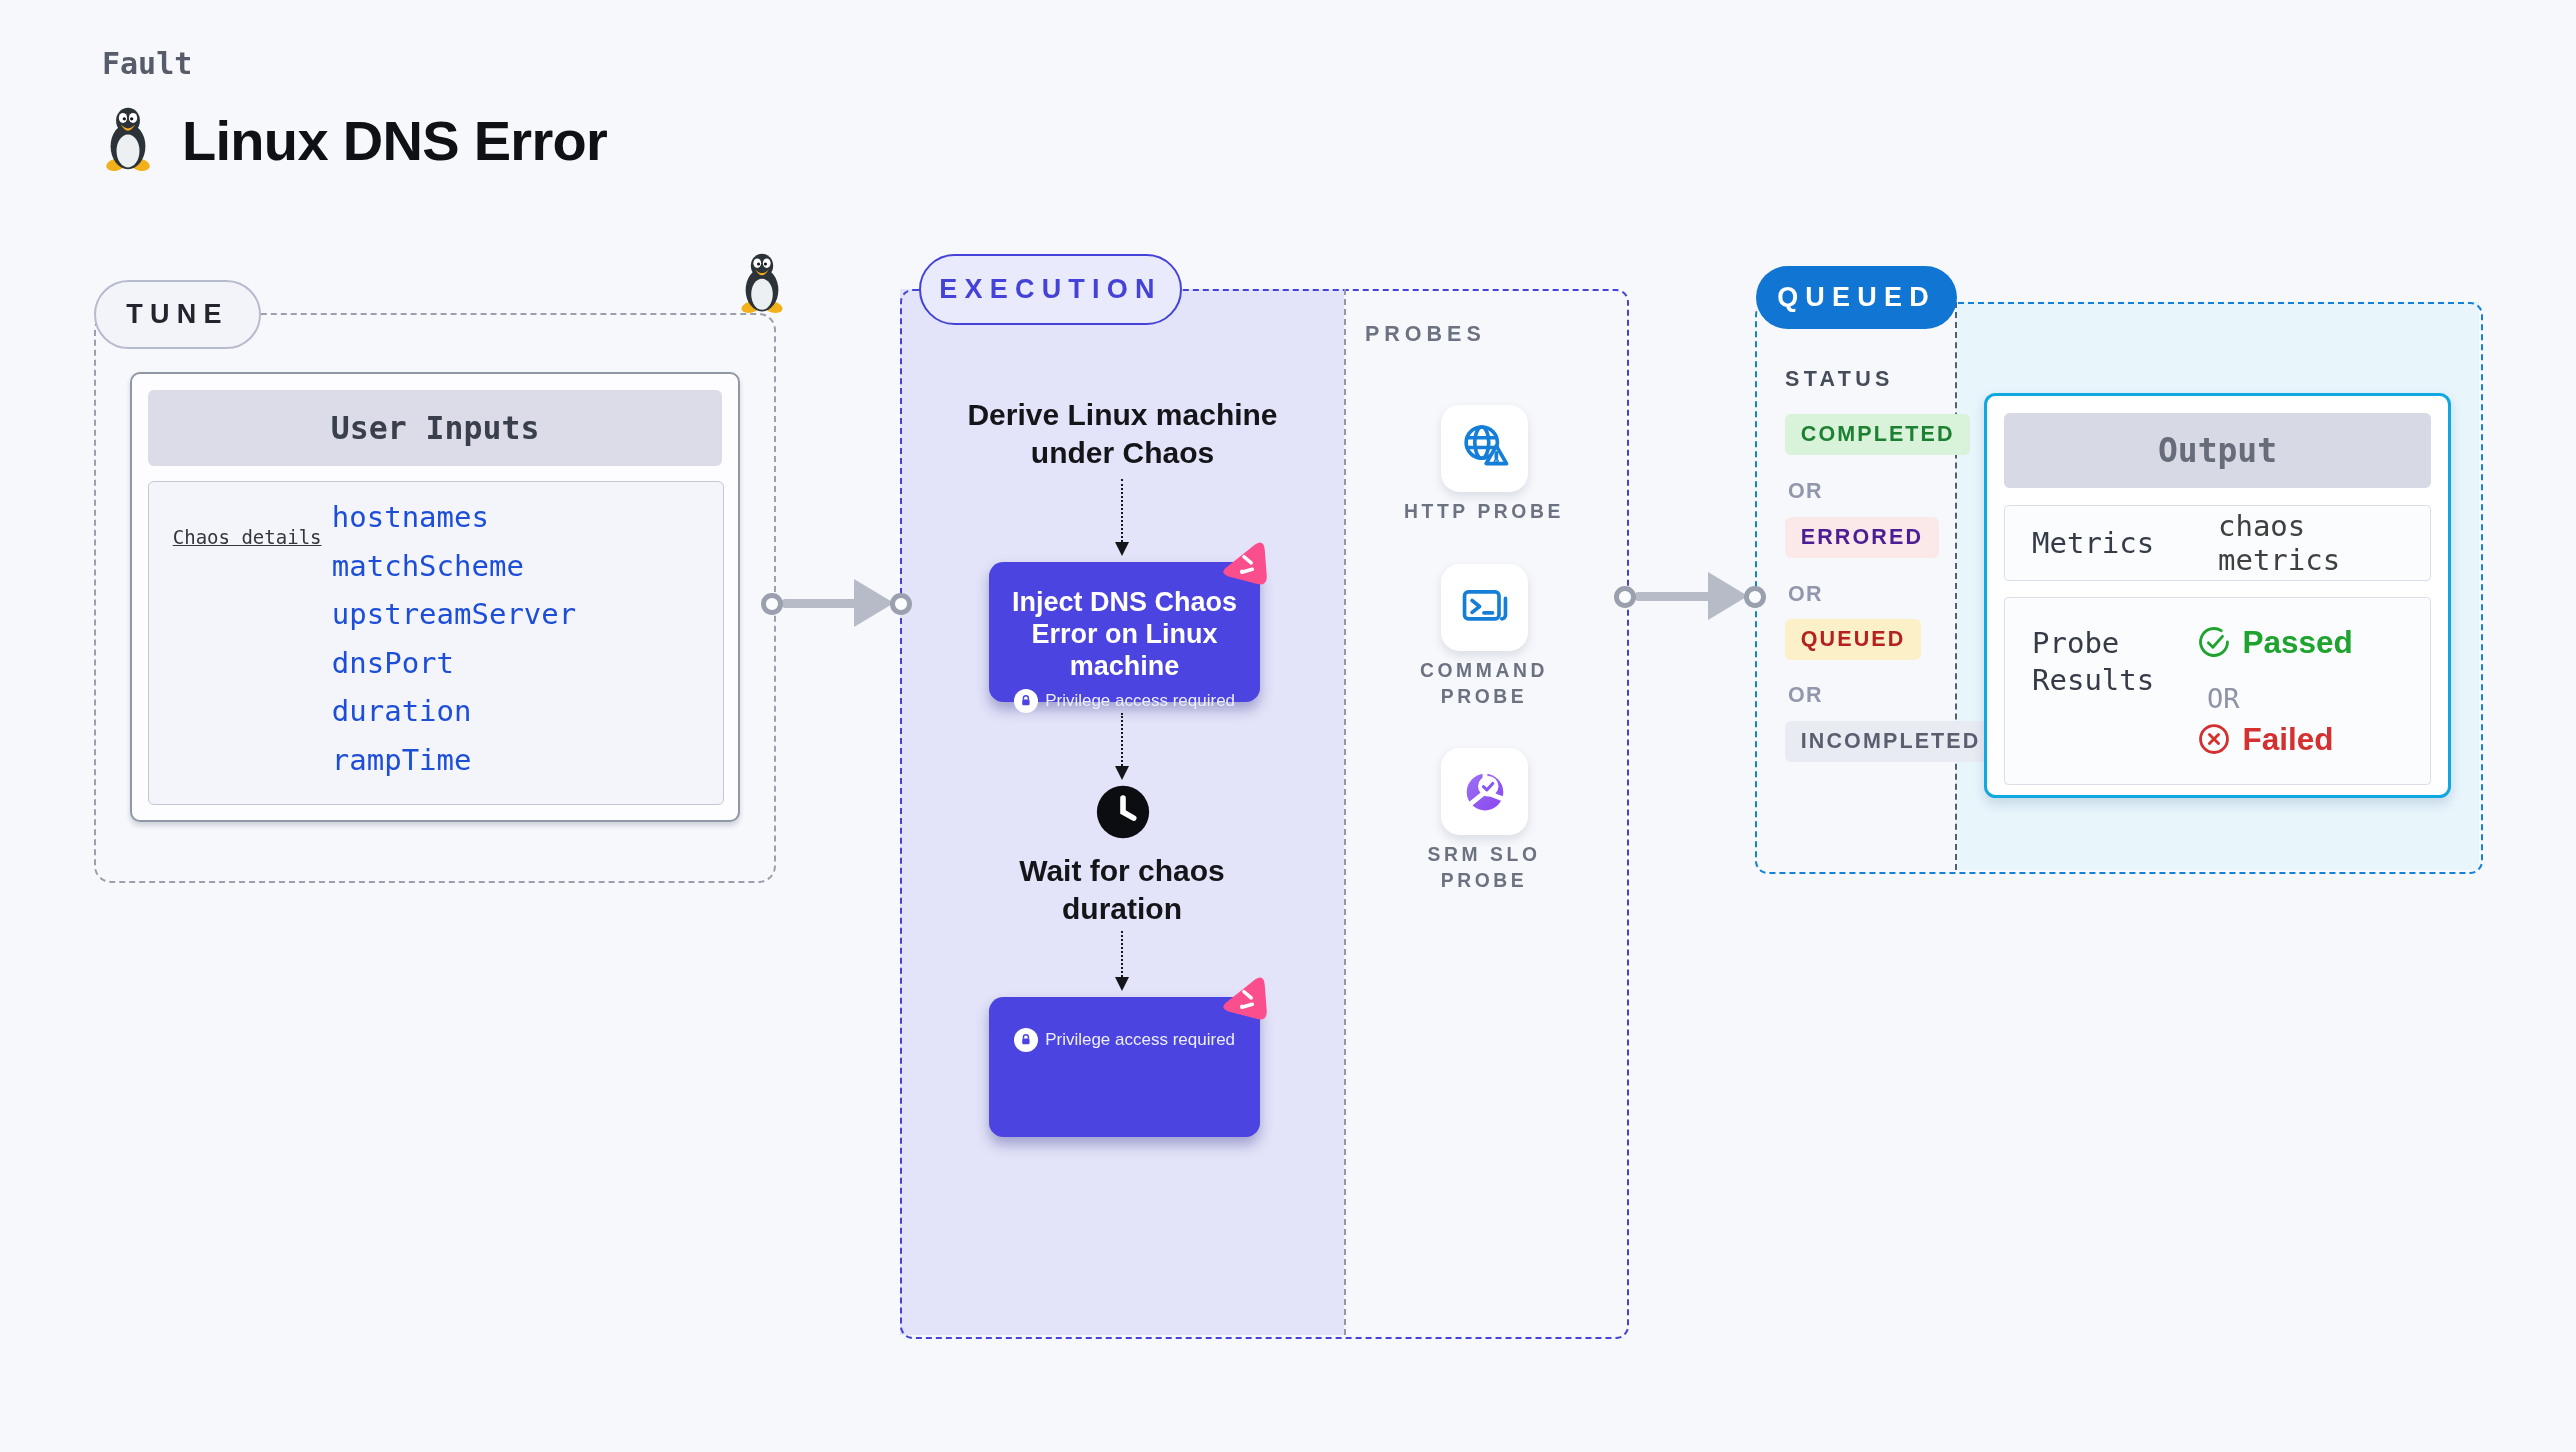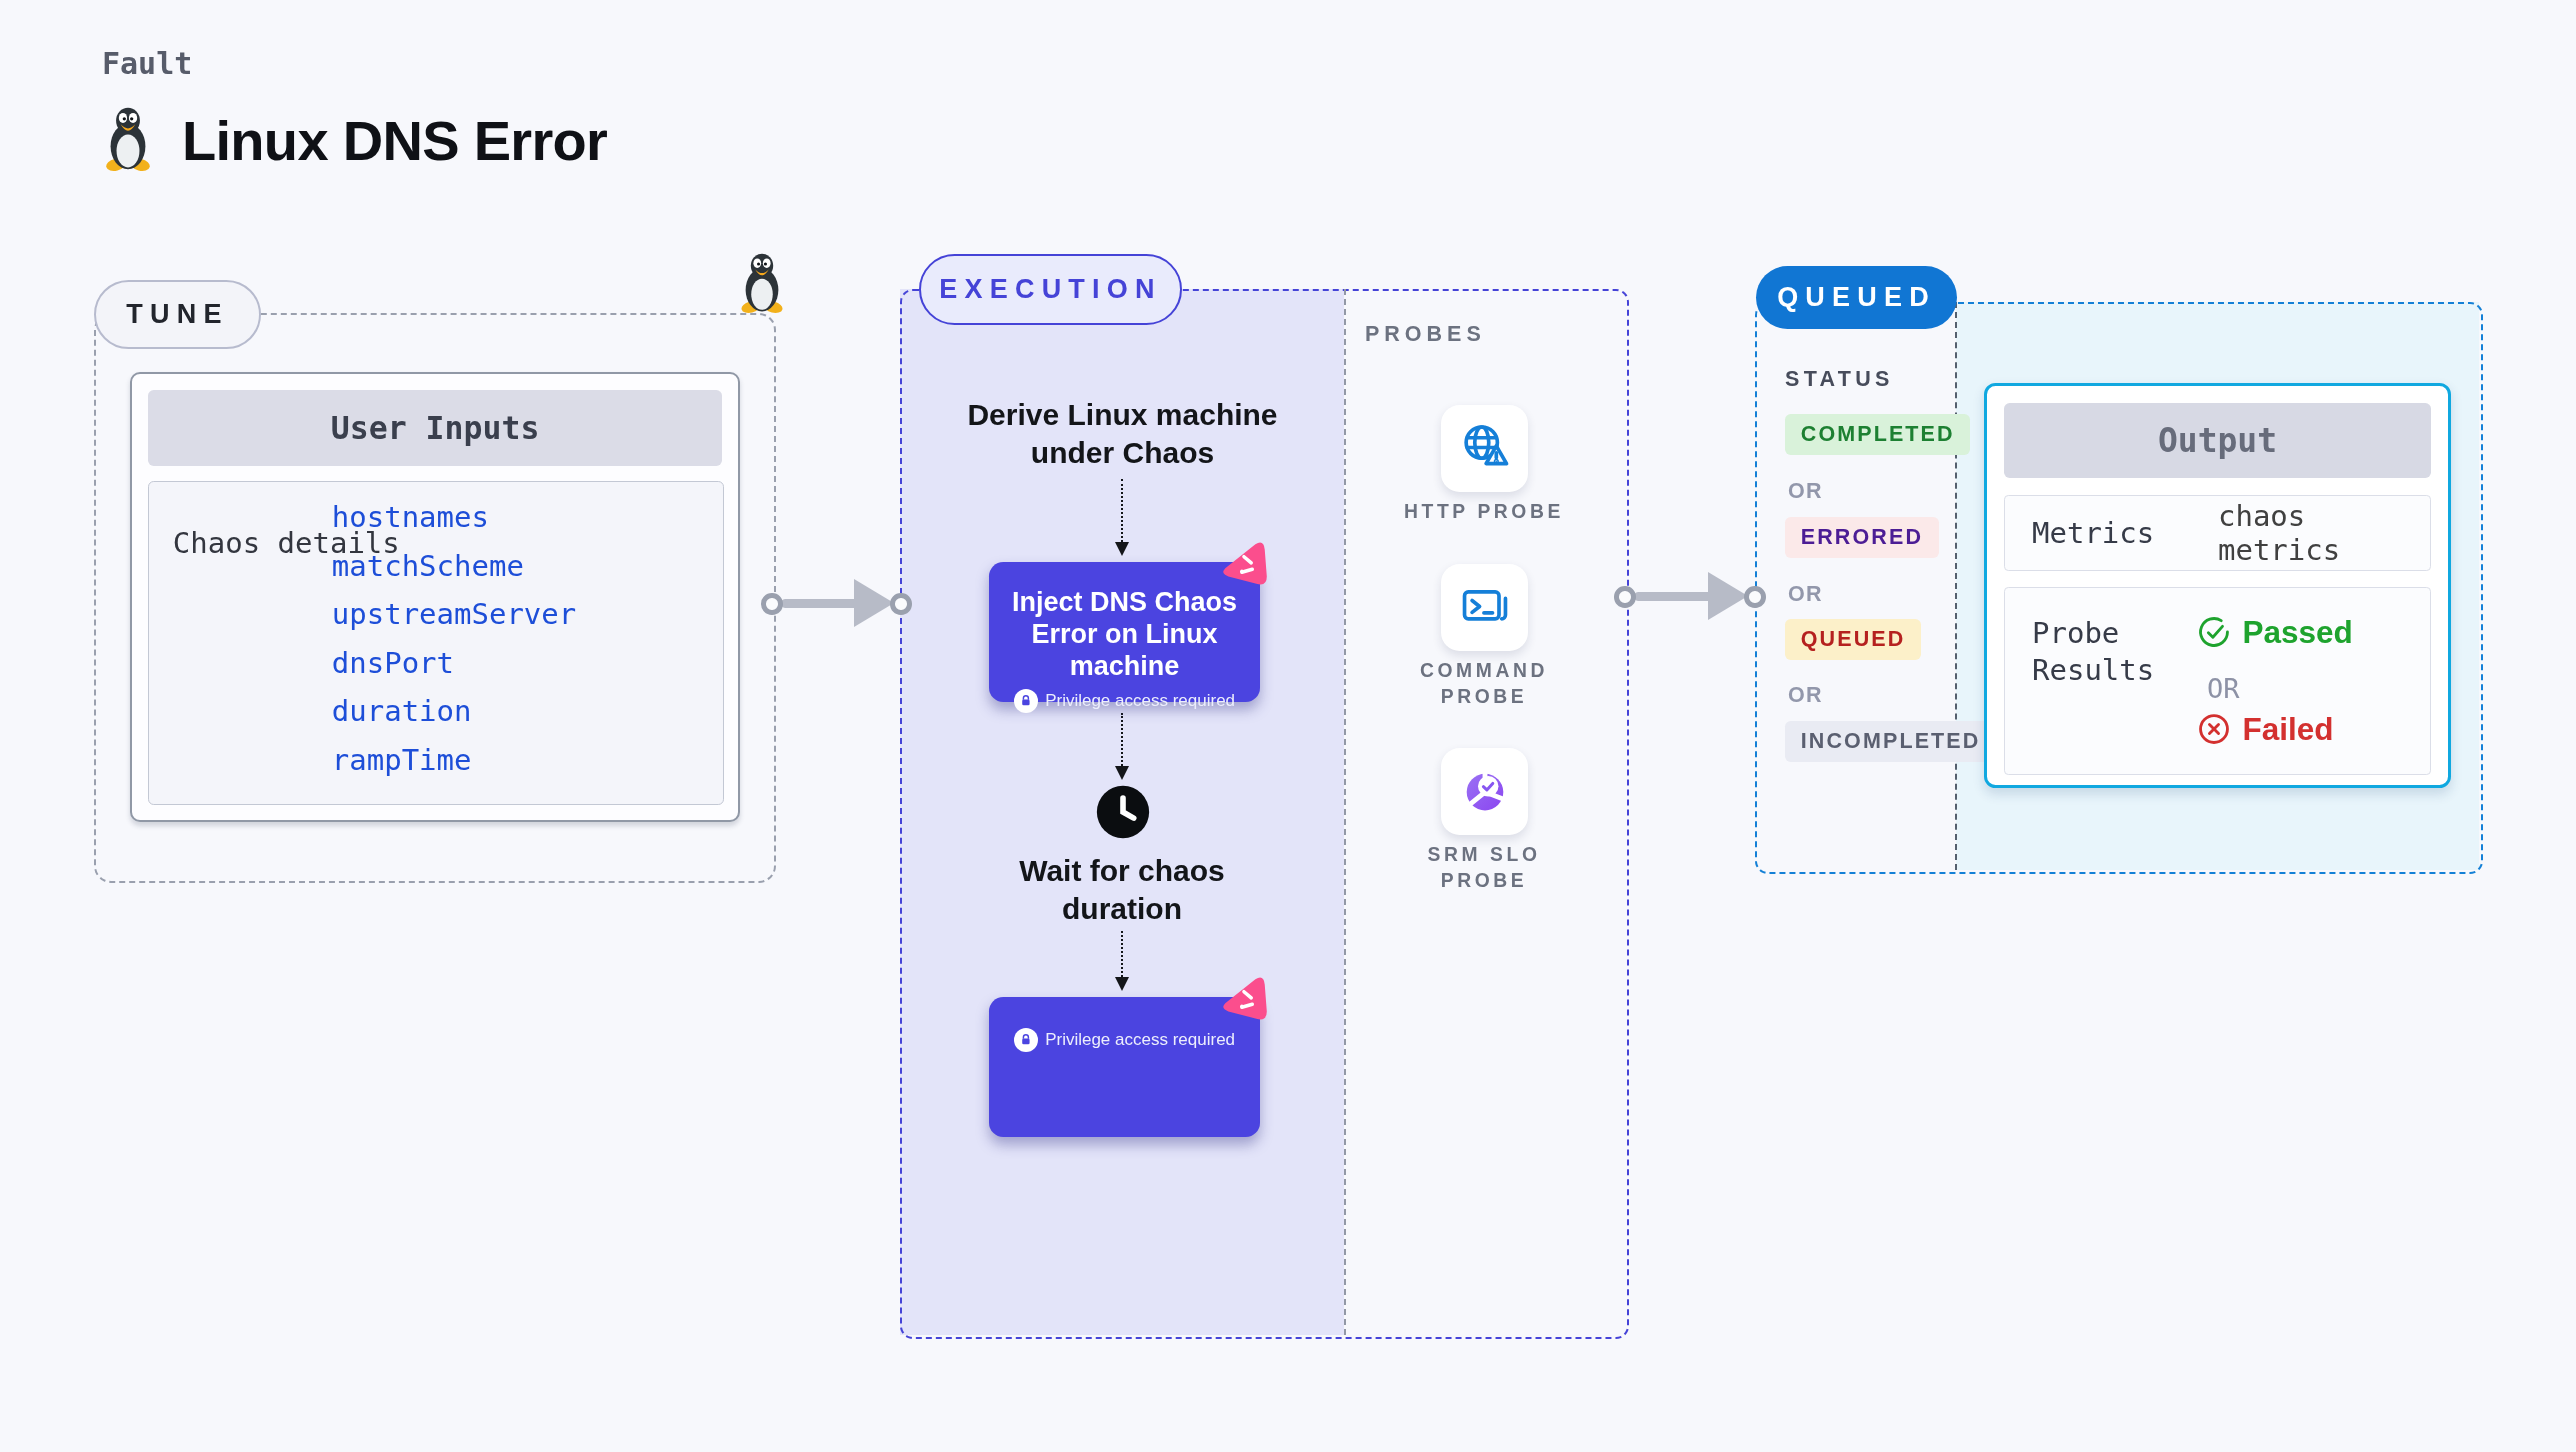--- a/index.html
+++ b/index.html
@@ -24,21 +24,21 @@
   .exec-box{left:900px;top:289px;width:725px;height:1046px;border:2.1px dashed #4543d7;border-radius:13px;}
   .exec-divider{left:1344px;top:289px;height:1046px;width:0;border-left:2.1px dashed #9298a6;}
   .result-fill{left:1956px;top:302px;width:523px;height:568px;background:#e8f5fb;}
   .result-box{left:1755px;top:302px;width:724px;height:568px;border:2.9px dashed #1480d6;border-radius:13px;}
   .result-divider{left:1955px;top:302px;height:568px;width:0;border-left:2.1px dashed #55606e;}
 
   
   .ui-card{left:130px;top:372px;width:606px;height:446px;background:#fdfdff;border:2.1px solid #9098a6;border-radius:10px;box-shadow:0 3.6px 5.7px rgba(40,50,80,.18);}
   .ui-head{position:absolute;left:15.8px;top:15.8px;width:calc(100% - 31.5px);height:76px;background:#dbdce7;border-radius:5.7px;display:flex;align-items:center;justify-content:center;font-family:"DejaVu Sans Mono",monospace;font-size:31.5px;font-weight:bold;color:#3a3f4d;}
   .ui-body{position:absolute;left:15.8px;top:107px;width:calc(100% - 31.5px);height:322px;background:#f4f5fa;border:1.4px solid #c3c8d4;border-radius:5.7px;}
-  .ui-rowlabel{position:absolute;left:24px;top:44px;font-family:"DejaVu Sans Mono",monospace;font-size:29px;color:#33363f;}
+  .ui-rowlabel{position:absolute;left:24px;top:44px;font-family:"DejaVu Sans Mono",monospace;font-size:19px;color:#33363f;text-decoration:underline;}
   .ui-items{position:absolute;left:183px;top:20px;}
   .ui-item{font-family:"DejaVu Sans Mono",monospace;font-size:29px;line-height:30px;color:#1d4ed8;margin-bottom:18.6px;}
 
   
   .hconn{height:57px;}
   .hline{position:absolute;left:8.6px;right:39px;top:24px;height:9.3px;background:#b7bbc7;border-radius:5px;}
   .hhead{position:absolute;right:7.2px;top:4.3px;width:0;height:0;border-left:40px solid #b7bbc7;border-top:24px solid transparent;border-bottom:24px solid transparent;}
   .hdot{position:absolute;top:18px;width:21.5px;height:21.5px;box-sizing:border-box;background:#fafbfd;border:5px solid #9aa0ae;border-radius:50%;z-index:3;}
   .hdot.start{left:-10.7px;}
   .hdot.end{right:-10.7px;}
@@ -78,21 +78,21 @@
   .status-label{left:1785px;top:367px;font-size:21.5px;font-weight:bold;letter-spacing:4.3px;color:#474c5b;}
   .badge{left:1785px;display:inline-block;padding:7.9px 15.8px;border-radius:5.7px;font-size:21.5px;font-weight:bold;letter-spacing:2.1px;}
   .badge-completed{top:414px;background:#d9f2da;color:#1d8032;}
   .badge-errored{top:517px;background:#fbe9e9;color:#4c1d95;}
   .badge-queued{top:619px;background:#fcf0c9;color:#b5211f;}
   .badge-incompleted{top:721px;background:#e9ebf3;color:#5a5f70;}
   .or-status{left:1788px;font-size:21.5px;font-weight:600;letter-spacing:1.4px;color:#9297ab;}
   .or-1{top:479px;} .or-2{top:582px;} .or-3{top:683px;}
 
   
-  .output-card{left:1984px;top:383px;width:467px;height:405px;background:#ffffff;border:3.6px solid #10a8e0;border-radius:11.5px;box-shadow:0 5.7px 11.5px rgba(20,60,120,.16);box-sizing:border-box;}
+  .output-card{left:1984px;top:393px;width:467px;height:405px;background:#ffffff;border:3.6px solid #10a8e0;border-radius:11.5px;box-shadow:0 5.7px 11.5px rgba(20,60,120,.16);box-sizing:border-box;}
   .out-head{position:absolute;left:17px;top:17px;width:calc(100% - 34px);height:75px;background:#d7d9e4;border-radius:5.7px;display:flex;align-items:center;justify-content:center;font-family:"DejaVu Sans Mono",monospace;font-size:33px;font-weight:bold;color:#676c7b;}
   .out-row{position:absolute;left:17px;width:calc(100% - 34px);background:#fbfcfe;border:1.4px solid #dbdee8;border-radius:4.3px;box-sizing:border-box;}
   .metrics-row{top:109px;height:76px;display:flex;align-items:center;}
   .metrics-label{margin-left:27px;width:152px;font-family:"DejaVu Sans Mono",monospace;font-size:29px;color:#363b48;}
   .metrics-value{font-family:"DejaVu Sans Mono",monospace;font-size:29px;color:#404040;margin-left:44px;}
   .results-row{top:201px;height:188px;}
   .pr-label{position:absolute;left:27px;top:27px;width:143px;font-family:"DejaVu Sans Mono",monospace;font-size:29px;line-height:37px;color:#363b48;}
   .verdict{position:absolute;display:flex;align-items:center;gap:11.5px;}
   .verdict svg{width:34px;height:34px;}
   .verdict-passed{left:192px;top:26px;}

